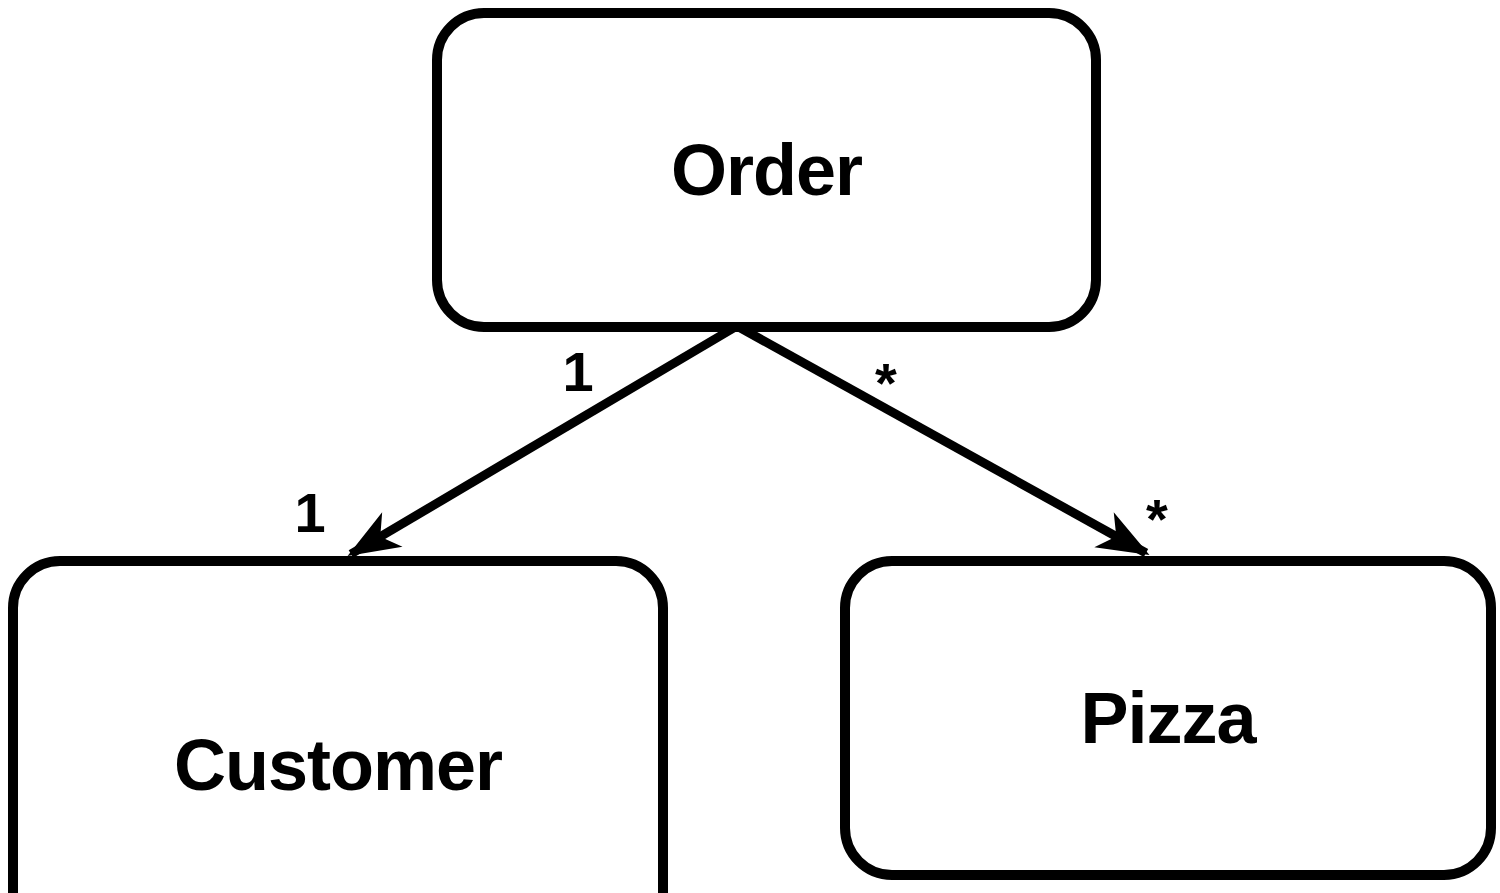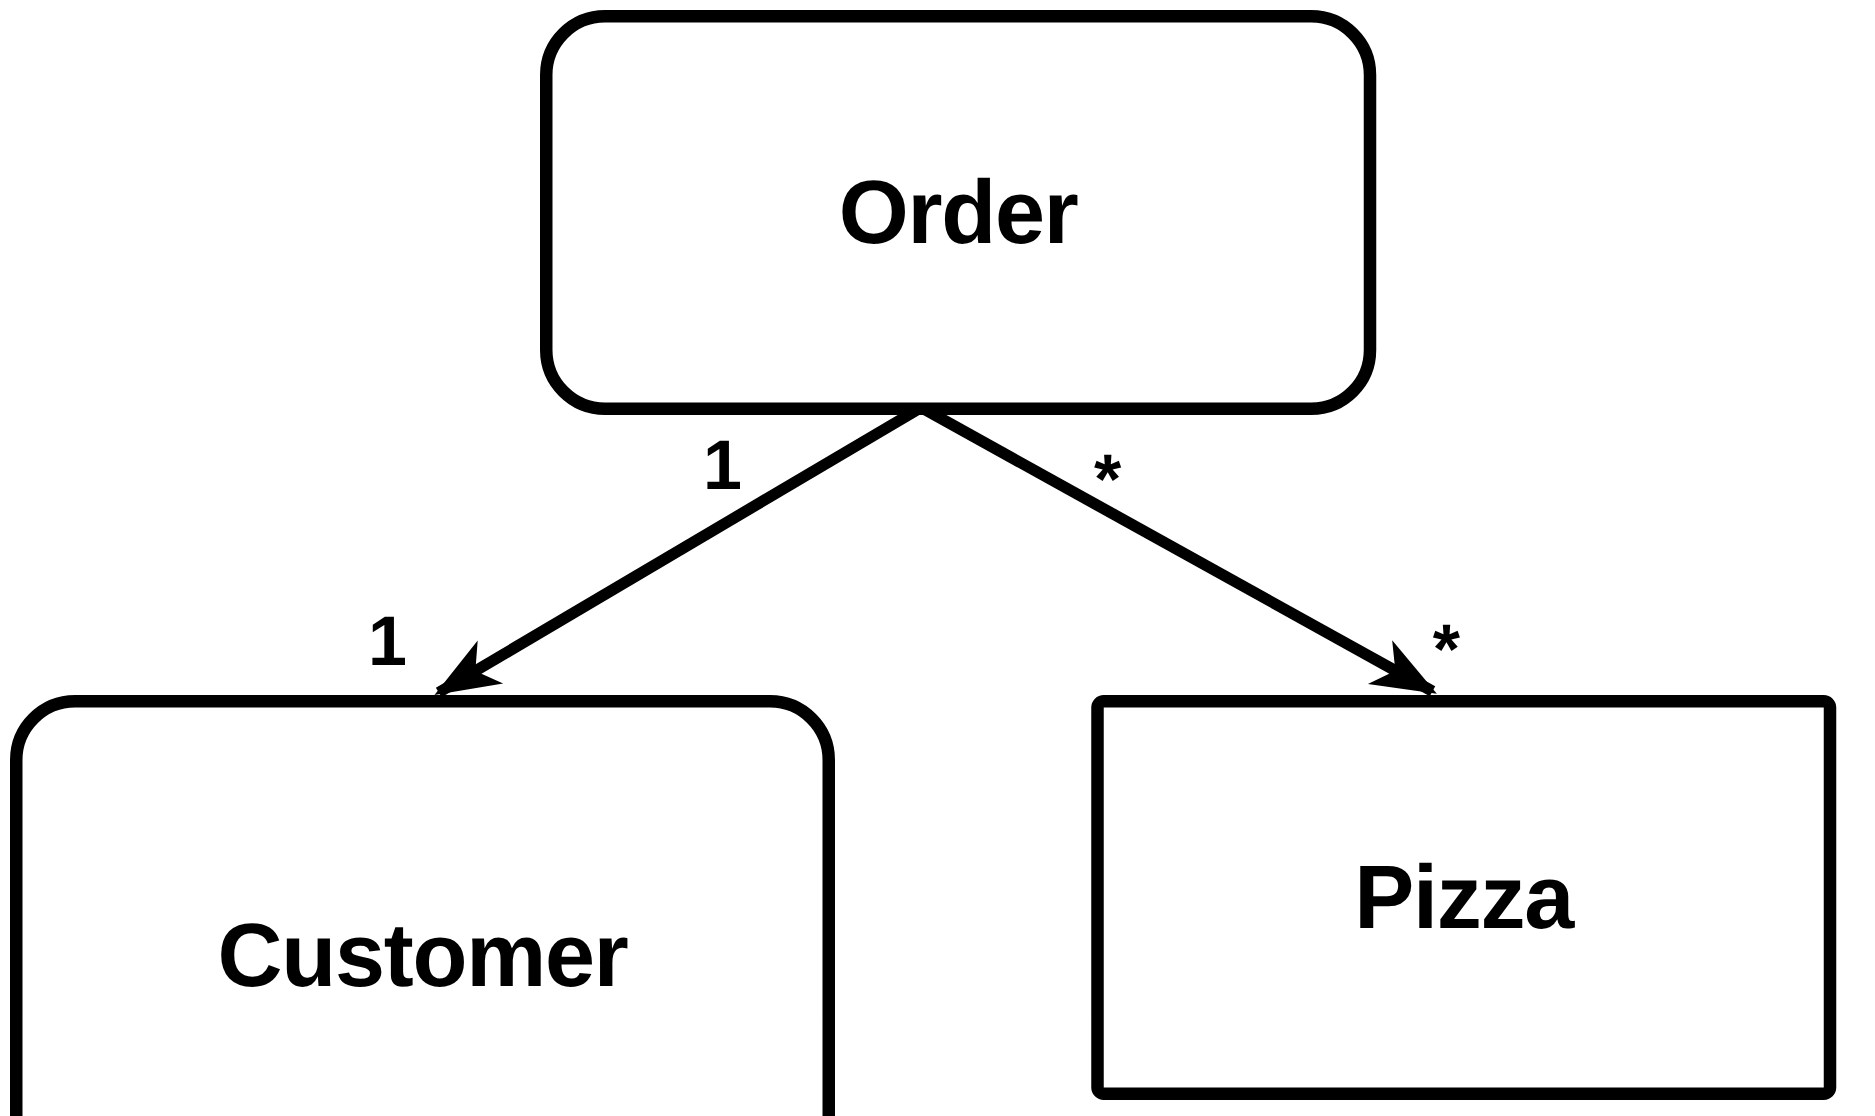--- a/index.html
+++ b/index.html
@@ -39,21 +39,21 @@
   }
   .node-label {
     font-size: 72px;
     font-weight: bold;
     color: #000000;
     letter-spacing: -1px;
     white-space: nowrap;
   }
   .node-order    { left: 408px; top: 8px;   width: 669px; height: 324px; margin-left: 24px; }
   .node-customer { left: 8px;   top: 556px; width: 660px; height: 417px; }
-  .node-pizza    { left: 873px; top: 556px; width: 596px; height: 324px; border-radius: 10px; }
+  .node-pizza    { left: 840px; top: 556px; width: 656px; height: 324px; }
   .mult {
     position: absolute;
     font-size: 56px;
     font-weight: bold;
     color: #000000;
     line-height: 1;
     white-space: nowrap;
   }
   .mult-digit { transform: translate(-50%, -50%); }
   .mult-star  { transform: translate(-50%, -30%); }

